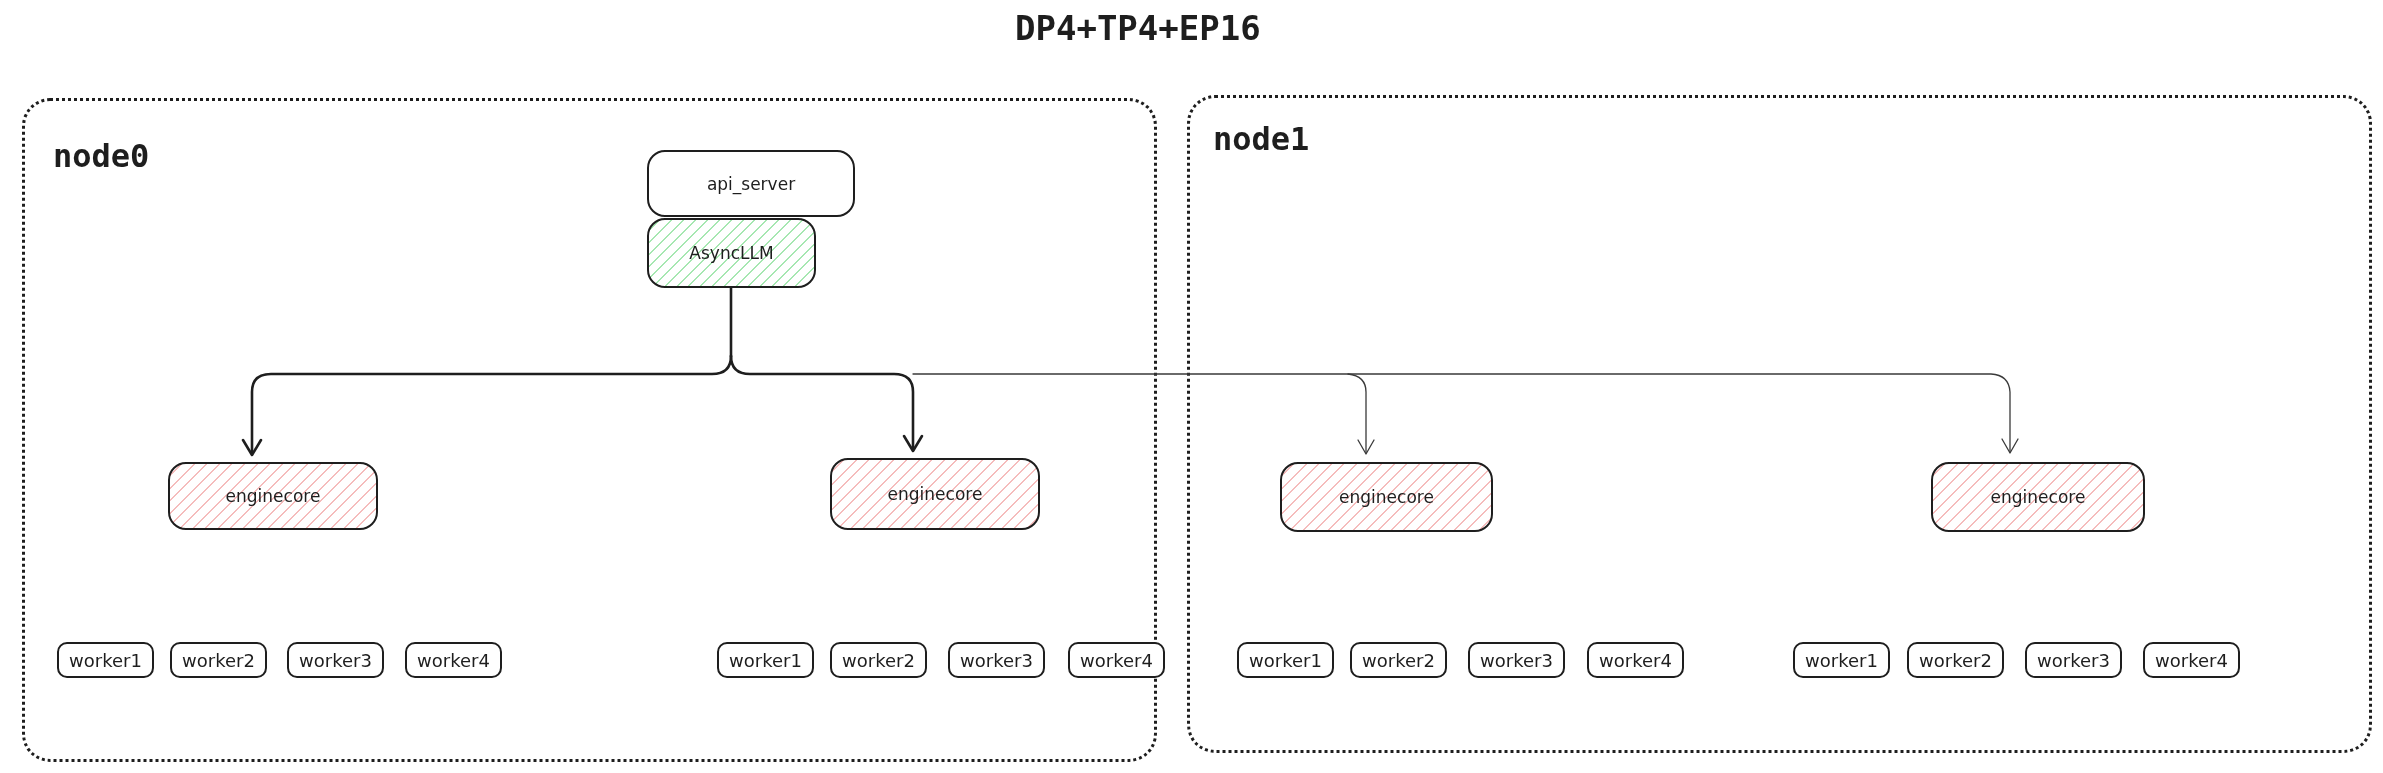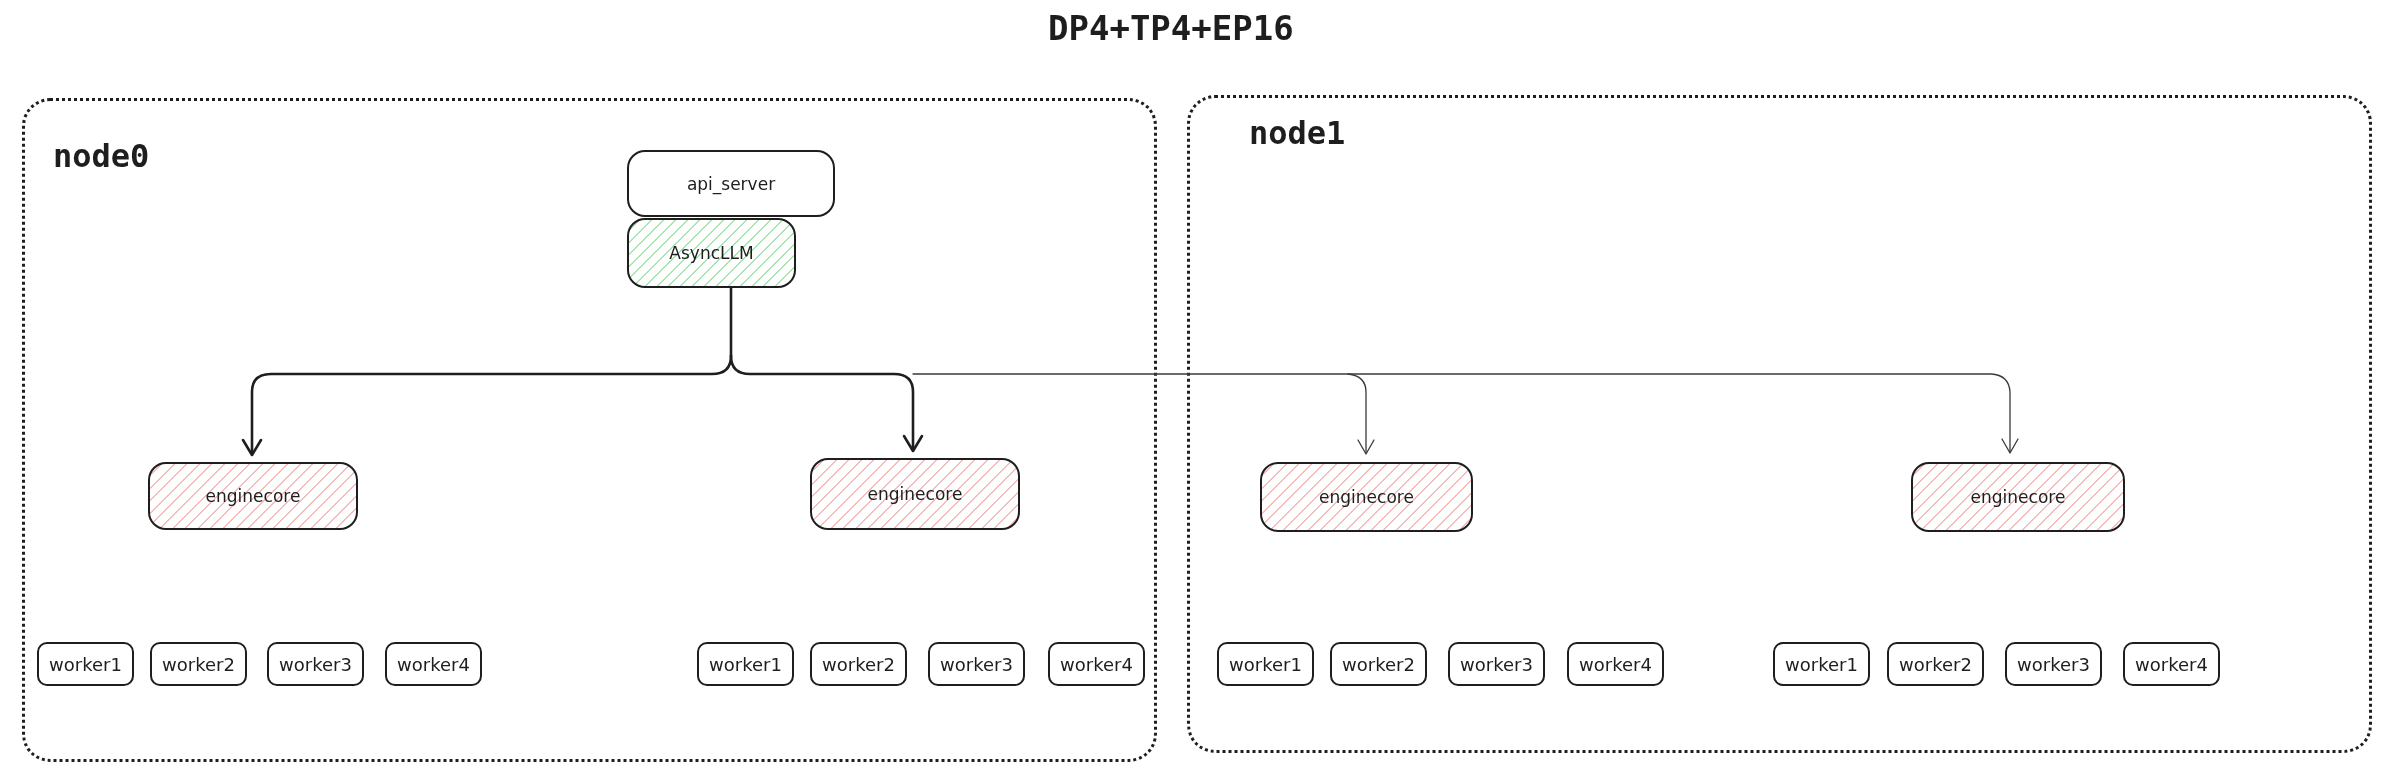--- a/index.html
+++ b/index.html
@@ -3,43 +3,43 @@
 <meta charset="utf-8">
 <style>
   html,body{margin:0;padding:0;background:#ffffff;}
   body{
     width:2383px;height:773px;position:relative;overflow:hidden;
     font-family:"DejaVu Sans", sans-serif;color:#1e1e1e;
   }
   .title{
     position:absolute;left:1015px;top:8px;
     font-family:"DejaVu Sans Mono", monospace;
-    font-size:34px;font-weight:700;white-space:nowrap;margin-left:33px;
+    font-size:34px;font-weight:700;white-space:nowrap;
   }
   .node{
     position:absolute;border:3px dotted #1e1e1e;border-radius:28px;
     background:transparent;box-sizing:border-box;
   }
   #node0{left:22px;top:98px;width:1135px;height:664px;}
   #node1{left:1187px;top:95px;width:1185px;height:658px;}
   .node-label{
     position:absolute;
     font-family:"DejaVu Sans Mono", monospace;
     font-size:32px;font-weight:700;white-space:nowrap;
   }
   #node0 .node-label{left:20px;top:36px;margin-left:8px;}
-  #node1 .node-label{left:23px;top:16px;margin-left:36px;}
+  #node1 .node-label{left:23px;top:22px;}
   .box{
     position:absolute;border:2.5px solid #1e1e1e;background-color:#ffffff;
     display:flex;align-items:center;justify-content:center;
-    box-sizing:border-box;font-size:17px;white-space:nowrap;
+    box-sizing:border-box;font-size:17px;white-space:nowrap;margin-left:20px;
   }
   .bigbox{border-radius:18px;}
   .worker{
-    border-radius:10px;border-width:2px;width:97px;height:44px;top:642px;
+    border-radius:10px;border-width:2px;width:97px;height:36px;top:642px;
     font-size:18px;
   }
   .hatch-green{
     background-image:repeating-linear-gradient(135deg,
       transparent 0px, transparent 7px, #a6e7b1 7px, #a6e7b1 8.4px);
   }
   .hatch-red{
     background-image:repeating-linear-gradient(135deg,
       transparent 0px, transparent 7.5px, #f5bcbc 7.5px, #f5bcbc 8.9px);
     text-align:center;

